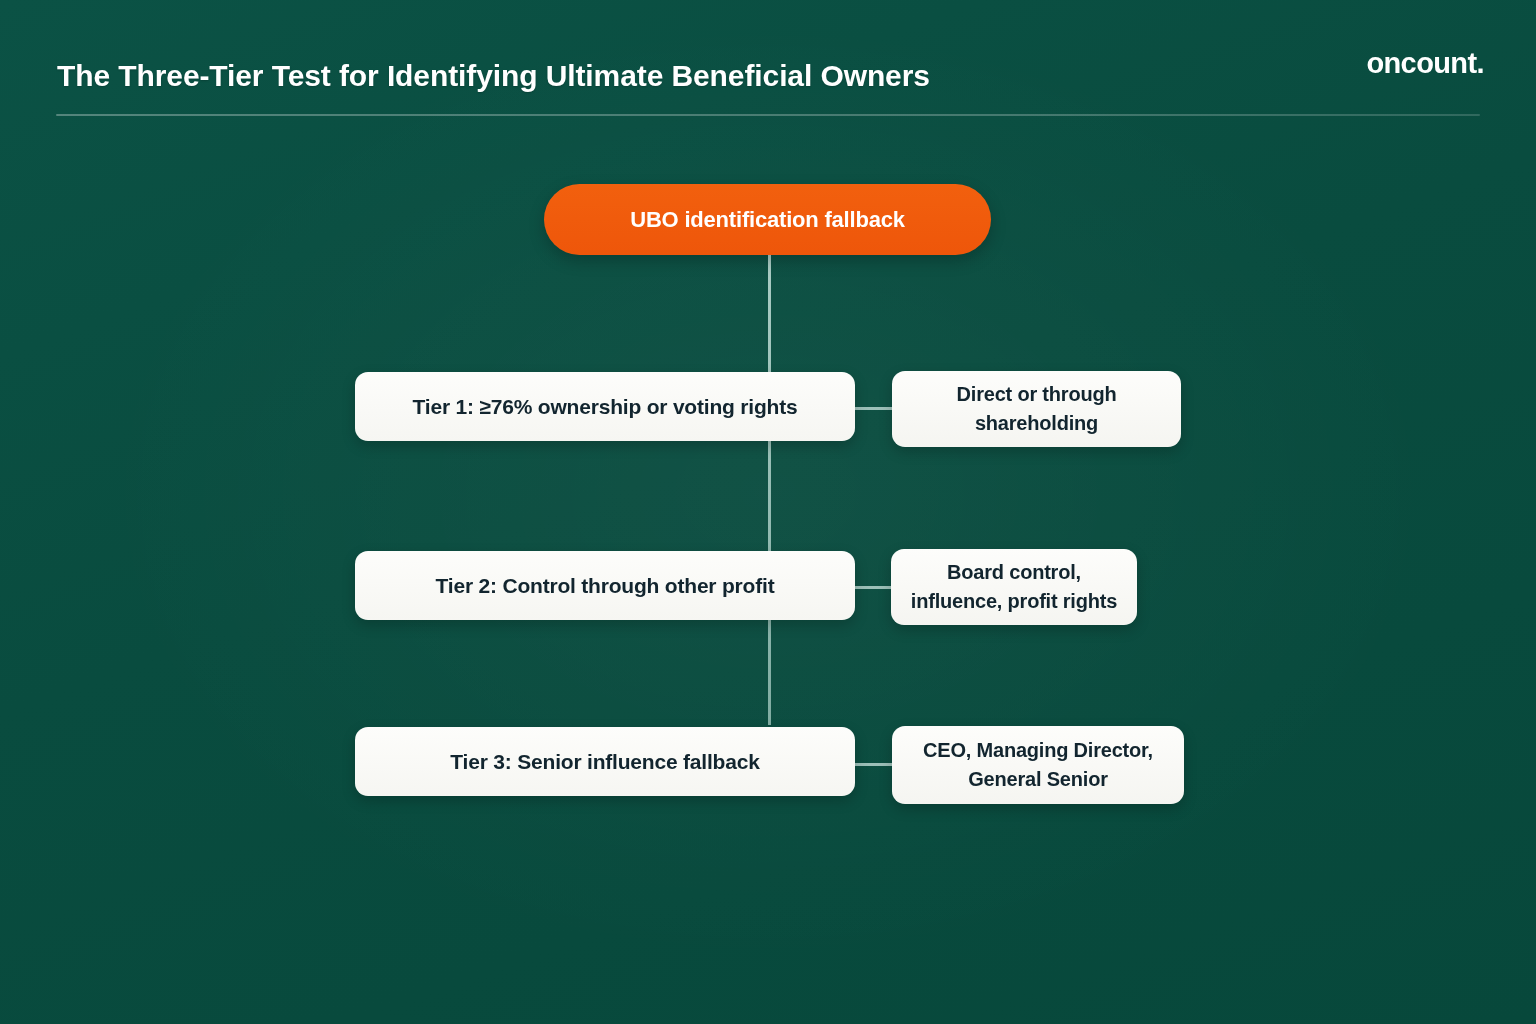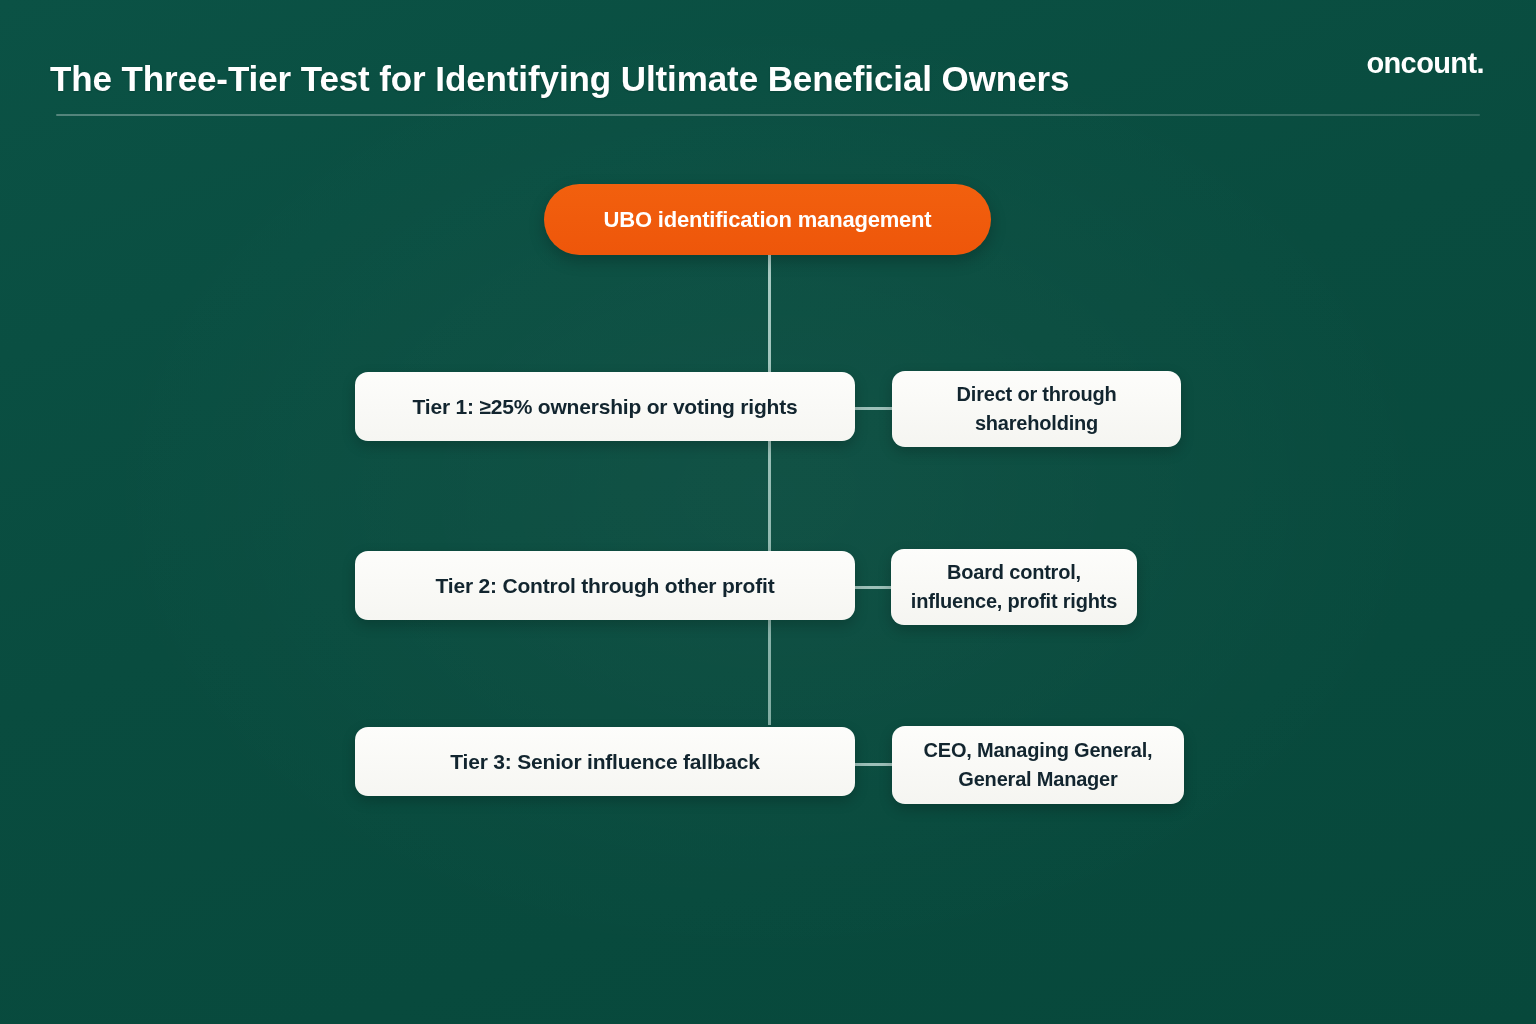--- a/index.html
+++ b/index.html
@@ -25,23 +25,23 @@
 
   
   .header {
     position: absolute;
     left: 0; top: 0;
     width: 1536px;
     height: 120px;
   }
   .page-title {
     position: absolute;
-    left: 50px;
+    left: 57px;
     top: 59px;
-    font-size: 35px;
+    font-size: 30px;
     font-weight: 700;
     letter-spacing: -0.1px;
     color: #ffffff;
     white-space: nowrap;
     text-shadow: 0 1px 2px rgba(0,0,0,0.18);
   }
   .brand-logo {
     position: absolute;
     right: 52px;
     top: 47px;
@@ -168,38 +168,38 @@
   </div>
 
   <div class="diagram">
 
     <div class="connector-v"></div>
     <div class="connector-h c1"></div>
     <div class="connector-h c2"></div>
     <div class="connector-h c3"></div>
 
     <div class="node-root">
-      <span class="node-root-label">UBO identification management</span>
+      <span class="node-root-label">UBO identification fallback</span>
     </div>
 
     <div class="node-tier t1">
-      <span class="node-tier-label">Tier 1: ≥25% ownership or voting rights</span>
+      <span class="node-tier-label">Tier 1: ≥76% ownership or voting rights</span>
     </div>
     <div class="node-detail d1">
       <span class="node-detail-label">Direct or through shareholding</span>
     </div>
 
     <div class="node-tier t2">
       <span class="node-tier-label">Tier 2: Control through other profit</span>
     </div>
     <div class="node-detail d2">
       <span class="node-detail-label">Board control, influence, profit rights</span>
     </div>
 
     <div class="node-tier t3">
       <span class="node-tier-label">Tier 3: Senior influence fallback</span>
     </div>
     <div class="node-detail d3">
-      <span class="node-detail-label">CEO, Managing General, General Manager</span>
+      <span class="node-detail-label">CEO, Managing Director, General Senior</span>
     </div>
 
   </div>
 </div>
 
 </body></html>

